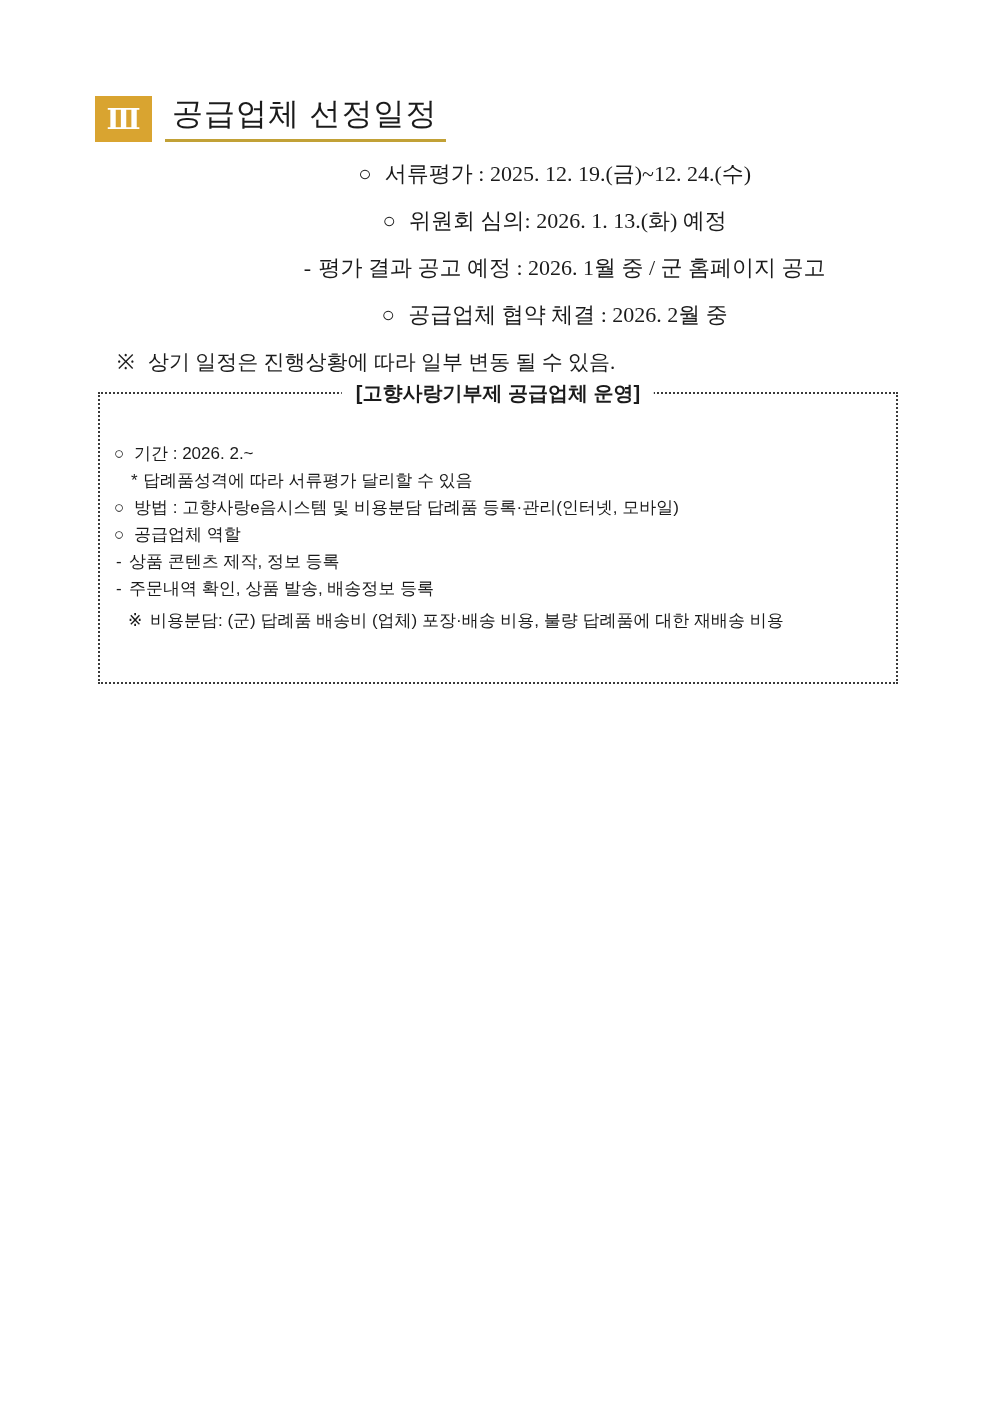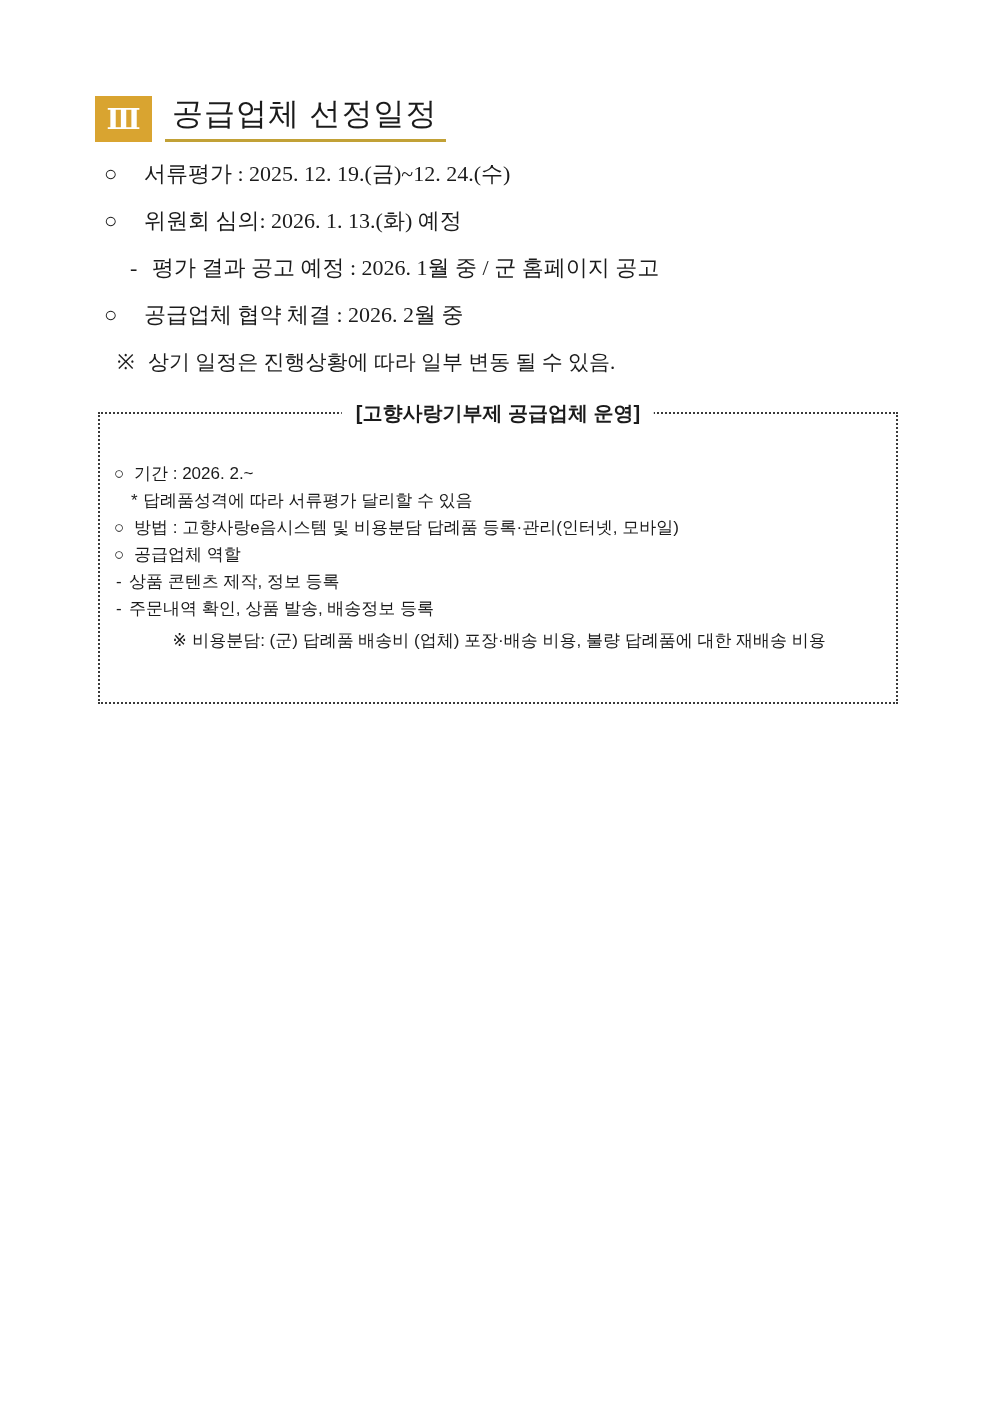--- a/index.html
+++ b/index.html
@@ -21,51 +21,51 @@
   }
   .title-wrap { margin-left: 13px; padding: 0 8px 7px 7px; border-bottom: 3px solid #C2A136; }
   .title-text {
     font-family: "Liberation Sans", "DejaVu Sans", sans-serif;
     font-weight: normal; font-size: 31px; line-height: 36px; letter-spacing: 1px;
     white-space: nowrap;
   }
 
   
   .schedule { position: absolute; left: 0; top: 162px; width: 992px; }
-  .s-item { margin: 0 0 23px 104px; font-size: 22px; line-height: 24px; white-space: nowrap; }
+  .s-item { margin: 0 0 23px 104px; font-size: 22px; line-height: 24px; white-space: nowrap; text-align: center; }
   .s-item .s-marker { display: inline-block; width: 40px; }
   .s-item.s-sub { margin-left: 130px; }
   .s-item.s-sub .s-marker { width: 22px; }
   .s-note { margin: 0 0 0 117px; font-size: 21px; line-height: 24px; white-space: nowrap; }
   .s-note .s-marker { display: inline-block; width: 31px; }
 
   
   .op-box {
-    position: absolute; left: 98px; top: 412px; width: 800px; height: 292px;
+    position: absolute; left: 98px; top: 392px; width: 800px; height: 292px;
     border: 2px dotted #3a3a3a; background: #ffffff;
     padding-top: 47px;
   }
   .op-title {
     position: absolute; top: -15px; left: 50%; transform: translateX(-50%);
     background: #ffffff; padding: 0 14px;
     font-family: "Liberation Sans", "DejaVu Sans", sans-serif;
     font-weight: bold; font-size: 20px; line-height: 28px; white-space: nowrap;
   }
   .b-line {
     font-family: "Liberation Sans", "DejaVu Sans", sans-serif;
     font-size: 17px; line-height: 26px; margin-bottom: 1px; white-space: nowrap;
   }
   .b-marker { display: inline-block; }
   .b-circle { margin-left: 14px; }
   .b-circle .b-marker { width: 20px; }
   .b-star { margin-left: 31px; }
   .b-star .b-marker { width: 12px; }
   .b-dash { margin-left: 16px; }
   .b-dash .b-marker { width: 13px; }
-  .b-note { margin-left: 0; margin-top: 6px; text-align: center; }
+  .b-note { margin-left: 28px; margin-top: 6px; }
   .b-note .b-marker { width: 19px; margin-right: 3px; }
 </style>
 </head>
 <body>
 
 <div class="page" style="color: rgb(27, 27, 27);">
 
   <div class="section-header">
     <div class="badge" style="background: rgb(217, 164, 48);">
       <span>Ⅲ</span>

